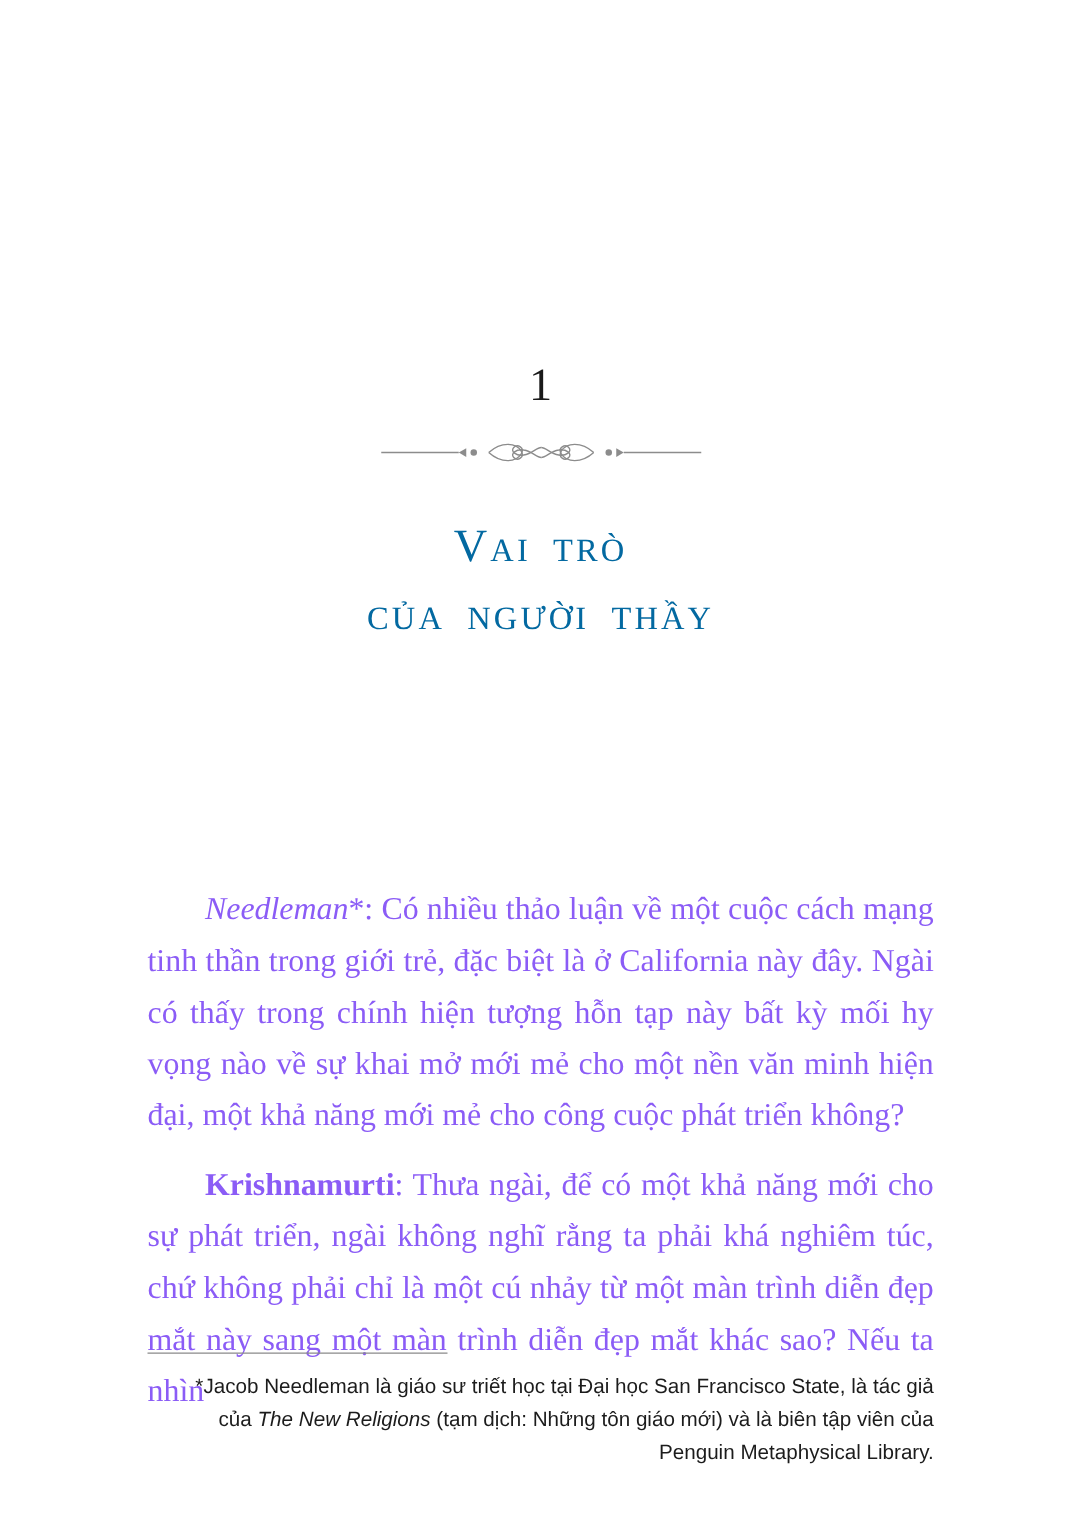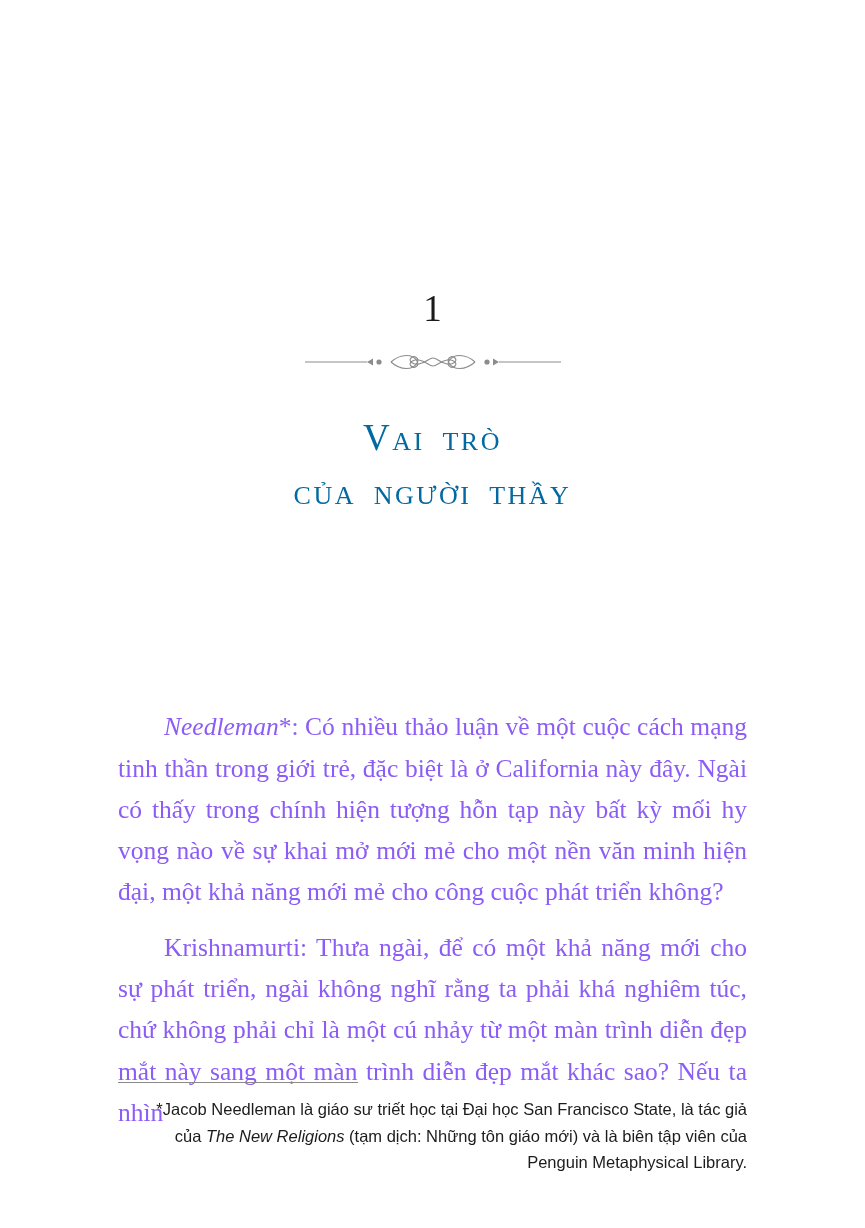--- a/index.html
+++ b/index.html
@@ -64,21 +64,21 @@
     margin: 0 0 14px 0;
     text-indent: 46px;
   }
   .body-text p:last-child {
     margin-bottom: 0;
   }
   .speaker-italic {
     font-style: italic;
   }
   .speaker-bold {
-    font-weight: normal;
+    font-weight: bold;
     margin-top: 36px;
   }
   
   .footnote {
     position: absolute;
     left: 118px;
     right: 118px;
     bottom: 52px;
     font-family: "Liberation Sans", sans-serif;
     font-size: 16.5px;

